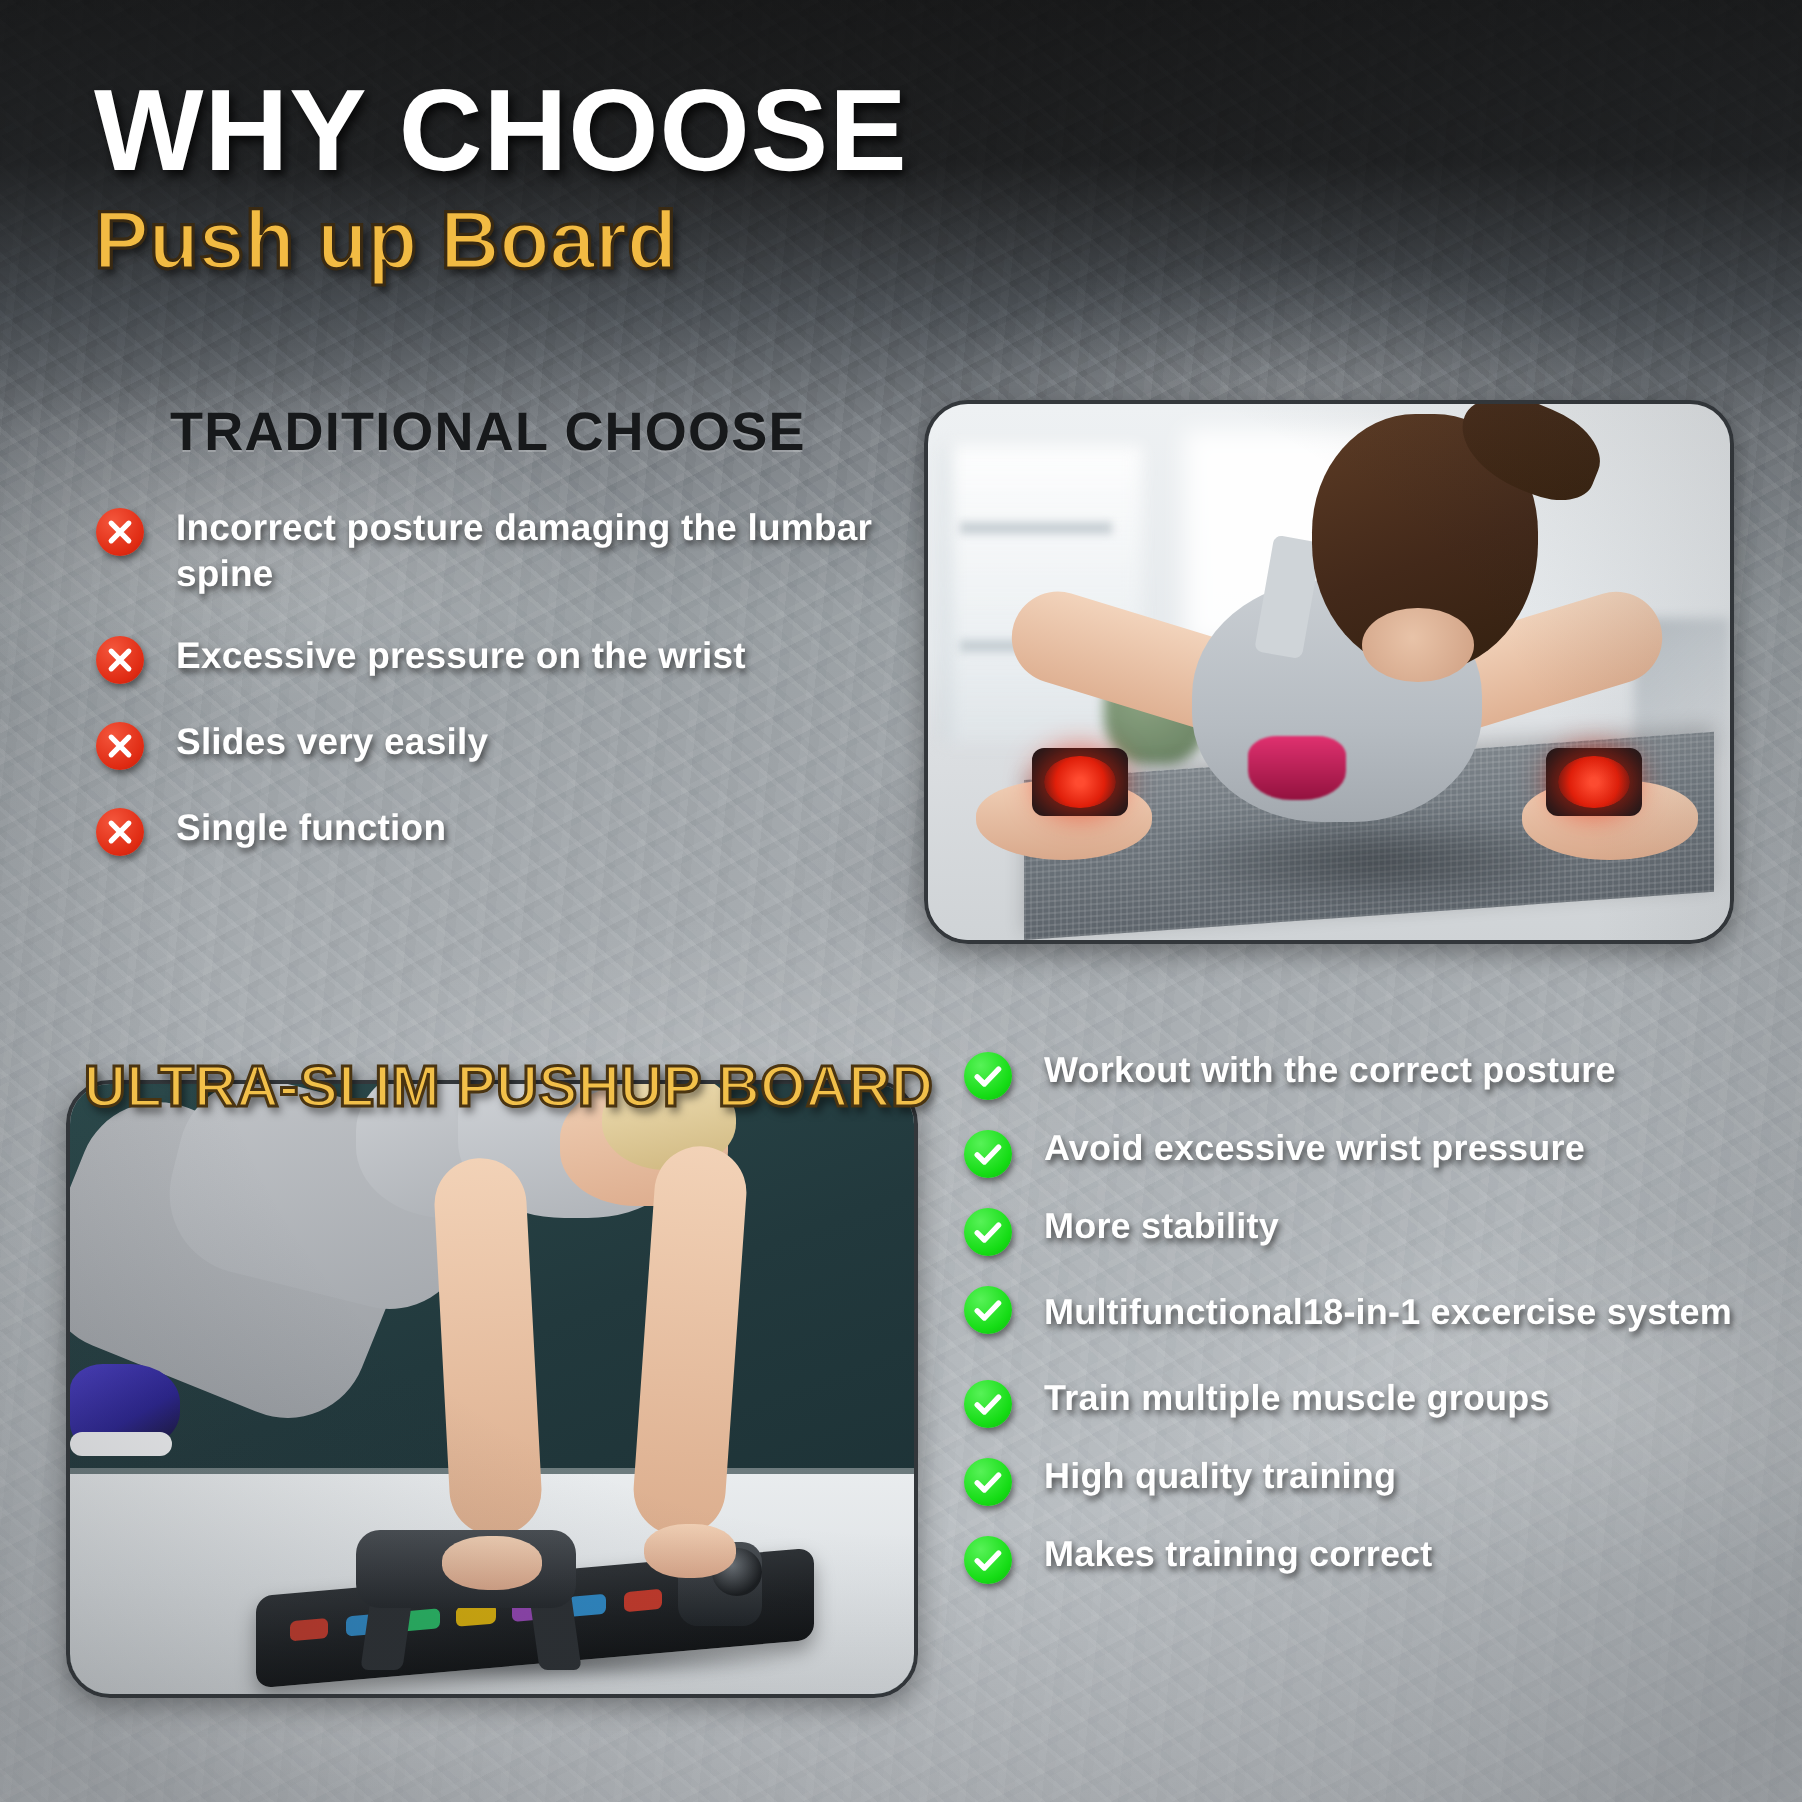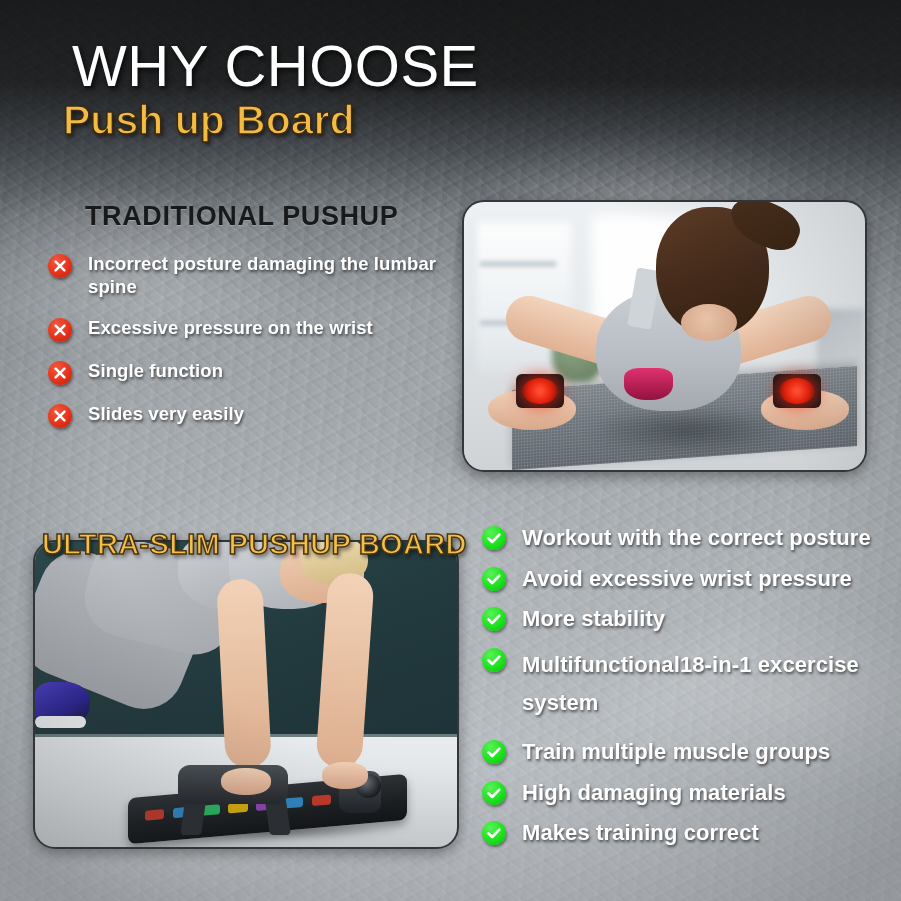--- a/index.html
+++ b/index.html
@@ -28,26 +28,25 @@
       repeating-linear-gradient(96deg, rgba(255,255,255,.06) 0 4px, rgba(0,0,0,.05) 4px 9px, rgba(0,0,0,0) 9px 19px);
   }
   #vign{
     position:absolute;inset:0;pointer-events:none;
     background:radial-gradient(ellipse 70% 60% at 50% 52%, rgba(0,0,0,0) 55%, rgba(40,44,48,.28) 100%);
   }
 
   
   #headline{position:absolute;left:47px;top:36px;z-index:6;}
   .h-main{
-    font-size:58px;font-weight:normal;color:#ffffff;letter-spacing:.5px;line-height:1.02;
+    font-size:58px;font-weight:bold;color:#ffffff;letter-spacing:.5px;line-height:1.02;
     text-shadow:2px 3px 5px rgba(0,0,0,.75);
-    margin-left:25px;
   }
   .h-sub{
-    margin-left:16px;margin-top:4px;
+    margin-left:0;margin-top:4px;
     font-size:41px;font-weight:bold;color:#f2bb43;line-height:1.05;
     -webkit-text-stroke:1.6px #3a2a12;
     text-shadow:2px 3px 4px rgba(0,0,0,.6);
   }
 
   
   #trad-head{
     position:absolute;left:85px;top:201px;z-index:6;
     font-size:27px;font-weight:bold;color:#17191b;letter-spacing:.6px;
     text-shadow:0 1px 0 rgba(255,255,255,.22);
@@ -69,21 +68,21 @@
   .badge{flex:0 0 auto;width:24px;height:24px;border-radius:50%;position:relative;margin-top:2px;
          box-shadow:1px 2px 3px rgba(0,0,0,.45);}
   .badge.x{background:radial-gradient(circle at 35% 28%, #f4563c, #df2a12 70%, #b81f0c 100%);}
   .badge.ck{background:radial-gradient(circle at 35% 28%, #57f257, #16dd16 65%, #0bb70b 100%);}
   .badge svg{position:absolute;left:0;top:0;width:24px;height:24px;}
   .row-txt{
     margin-left:16px;font-size:18.5px;font-weight:bold;color:#ffffff;
     line-height:1.26;letter-spacing:.1px;
     text-shadow:1px 2px 3px rgba(0,0,0,.62);
   }
-  #pros-list .row-txt{font-size:22px;}
+  #pros-list .row-txt{font-size:18px;}
 
   
   .photo{position:absolute;overflow:hidden;border-radius:22px;
          box-shadow:0 4px 14px rgba(0,0,0,.38);}
   #photo-top{left:462px;top:200px;width:401px;height:268px;border:2px solid #33373b;}
   #photo-bot{left:33px;top:540px;width:422px;height:305px;border:2px solid #33373b;}
 
   .ph-inner{position:absolute;inset:0;}
 
   
@@ -249,55 +248,55 @@
     </div>
   </div>
 
   <div id="vign"></div>
 
   <div id="headline">
     <div class="h-main">WHY CHOOSE</div>
     <div class="h-sub">Push up Board</div>
   </div>
 
-  <div id="trad-head">TRADITIONAL PUSHUP</div>
+  <div id="trad-head">TRADITIONAL CHOOSE</div>
 
   <div class="list" id="cons-list">
     <div class="row">
       <span class="badge x">
         <svg viewBox="0 0 24 24">
             <path d="M7.6 7.6 L16.4 16.4 M16.4 7.6 L7.6 16.4" stroke="#ffffff" stroke-width="2.6" stroke-linecap="round" fill="none"></path>
           </svg>
       </span>
       <span class="row-txt">Incorrect posture damaging the lumbar spine</span>
     </div>
     <div class="row">
       <span class="badge x">
         <svg viewBox="0 0 24 24">
             <path d="M7.6 7.6 L16.4 16.4 M16.4 7.6 L7.6 16.4" stroke="#ffffff" stroke-width="2.6" stroke-linecap="round" fill="none"></path>
           </svg>
       </span>
       <span class="row-txt">Excessive pressure on the wrist</span>
+    </div>
+    <div class="row" style="margin-top:6px;">
+      <span class="badge x">
+        <svg viewBox="0 0 24 24">
+            <path d="M7.6 7.6 L16.4 16.4 M16.4 7.6 L7.6 16.4" stroke="#ffffff" stroke-width="2.6" stroke-linecap="round" fill="none"></path>
+          </svg>
+      </span>
+      <span class="row-txt">Slides very easily</span>
     </div>
     <div class="row" style="margin-top:8px;">
       <span class="badge x">
         <svg viewBox="0 0 24 24">
             <path d="M7.6 7.6 L16.4 16.4 M16.4 7.6 L7.6 16.4" stroke="#ffffff" stroke-width="2.6" stroke-linecap="round" fill="none"></path>
           </svg>
       </span>
       <span class="row-txt">Single function</span>
     </div>
-    <div class="row" style="margin-top:6px;">
-      <span class="badge x">
-        <svg viewBox="0 0 24 24">
-            <path d="M7.6 7.6 L16.4 16.4 M16.4 7.6 L7.6 16.4" stroke="#ffffff" stroke-width="2.6" stroke-linecap="round" fill="none"></path>
-          </svg>
-      </span>
-      <span class="row-txt">Slides very easily</span>
-    </div>
   </div>
 
   <div id="ultra-head">ULTRA-SLIM PUSHUP BOARD</div>
 
   <div class="list" id="pros-list">
     <div class="row">
       <span class="badge ck">
         <svg viewBox="0 0 24 24">
             <path d="M6.6 12.4 L10.2 16 L17.3 8.6" stroke="#ffffff" stroke-width="2.7" stroke-linecap="round" stroke-linejoin="round" fill="none"></path>
           </svg>
@@ -335,21 +334,21 @@
           </svg>
       </span>
       <span class="row-txt">Train multiple muscle groups</span>
     </div>
     <div class="row">
       <span class="badge ck">
         <svg viewBox="0 0 24 24">
             <path d="M6.6 12.4 L10.2 16 L17.3 8.6" stroke="#ffffff" stroke-width="2.7" stroke-linecap="round" stroke-linejoin="round" fill="none"></path>
           </svg>
       </span>
-      <span class="row-txt">High damaging materials</span>
+      <span class="row-txt">High quality training</span>
     </div>
     <div class="row">
       <span class="badge ck">
         <svg viewBox="0 0 24 24">
             <path d="M6.6 12.4 L10.2 16 L17.3 8.6" stroke="#ffffff" stroke-width="2.7" stroke-linecap="round" stroke-linejoin="round" fill="none"></path>
           </svg>
       </span>
       <span class="row-txt">Makes training correct</span>
     </div>
   </div>

